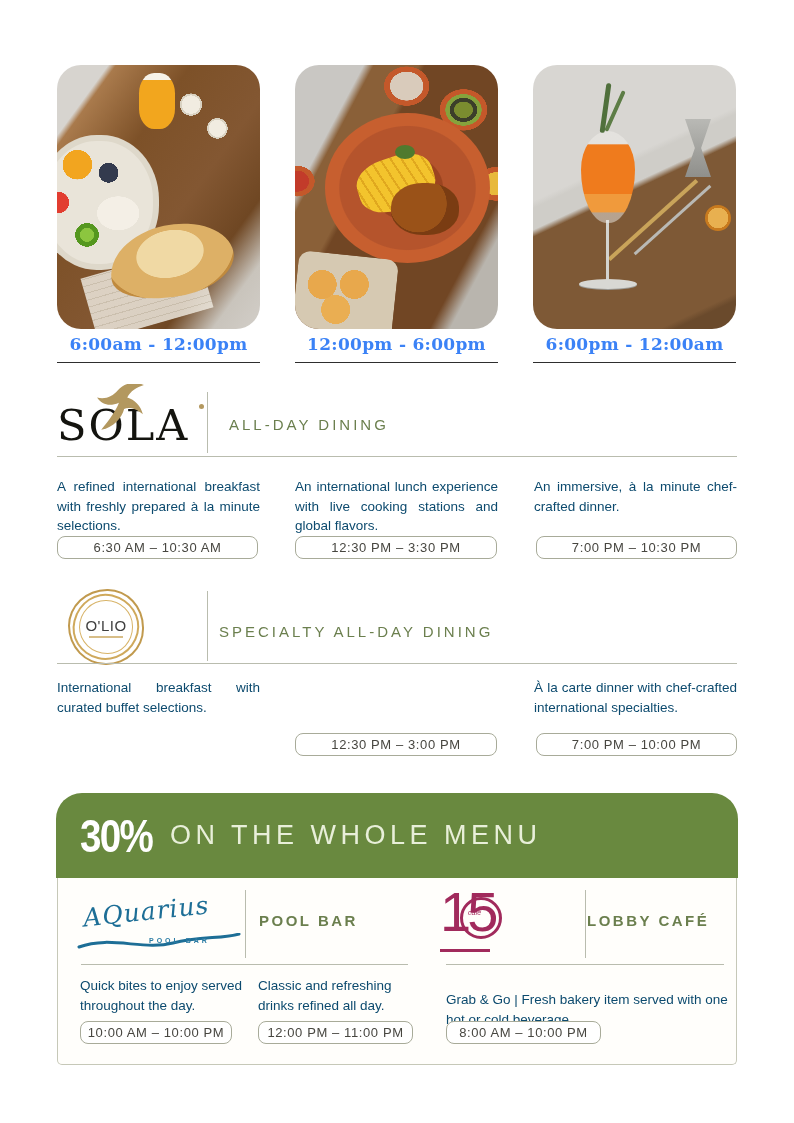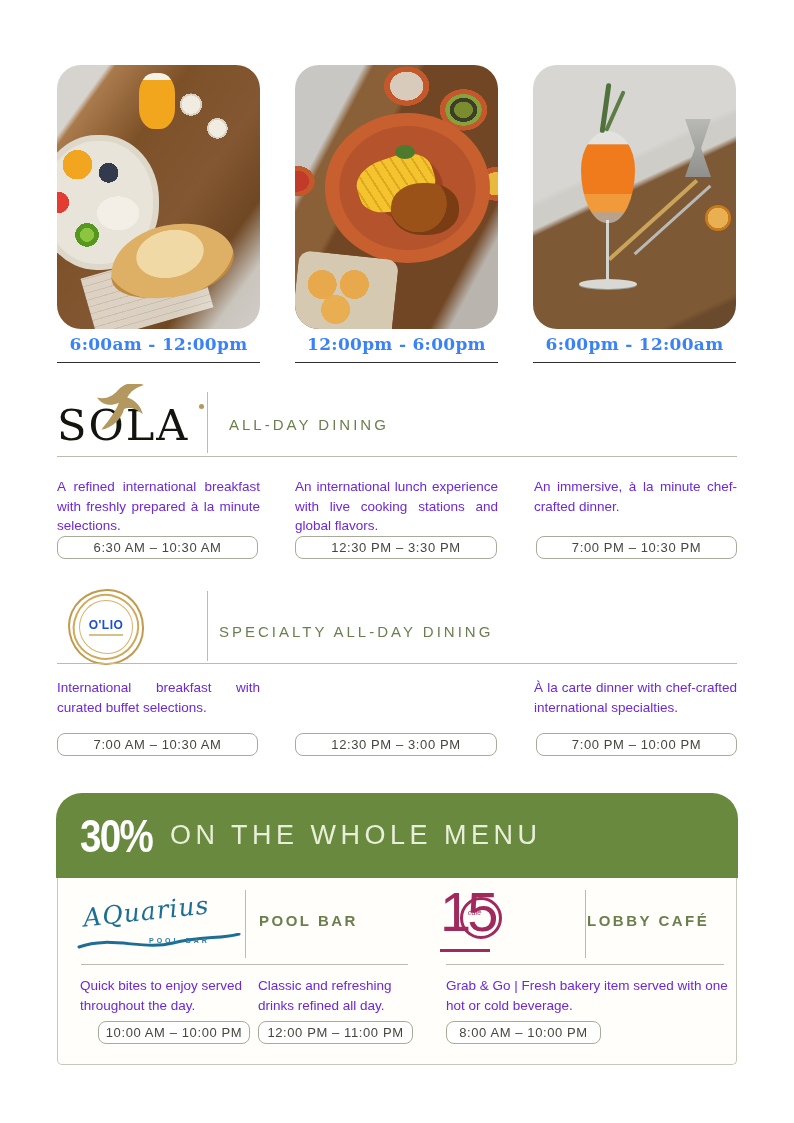--- a/index.html
+++ b/index.html
@@ -65,41 +65,41 @@
 
   .photo-time{position:absolute;top:334px;width:203px;text-align:center;
       font-family:"DejaVu Serif",serif;font-weight:bold;font-size:17px;color:#3b82f6;letter-spacing:.3px;}
   .photo-underline{position:absolute;top:362px;width:203px;height:0;border-top:1.5px solid #2e2e2e;}
   .pt-1,.pu-1{left:57px;} .pt-2,.pu-2{left:295px;} .pt-3,.pu-3{left:533px;}
 
   
   .v-div{position:absolute;width:1px;background:#b9bcae;}
   .h-rule{position:absolute;height:1px;background:#b9bcae;}
   .section-title{position:absolute;color:#6b7f4e;font-size:15px;letter-spacing:3px;font-weight:400;}
-  .desc{position:absolute;font-size:13.5px;line-height:1.45;color:#6d28d9;text-align:justify;}
+  .desc{position:absolute;font-size:13.5px;line-height:1.45;color:#0c4a6e;text-align:justify;}
   .pill{position:absolute;height:21px;border:1px solid #a8ab99;border-radius:8px;background:#fff;
       display:flex;align-items:center;justify-content:center;
       font-size:13px;color:#474640;letter-spacing:.6px;}
 
   
   .sola-logo{position:absolute;left:57px;top:396px;width:148px;height:58px;}
   .sola-text{position:absolute;left:0;top:4px;font-family:"DejaVu Serif",serif;font-size:43px;
       letter-spacing:2px;color:#14140f;font-weight:400;}
   .sola-bird{position:absolute;left:36px;top:-12px;width:56px;height:50px;}
   .sola-reg{position:absolute;left:142px;top:8px;width:5px;height:5px;border-radius:50%;background:#b3985f;}
 
   
   .olio-logo{position:absolute;left:68px;top:589px;width:76px;height:76px;}
   .olio-logo::before{content:"";position:absolute;inset:0;border:2px solid #c19a4e;
       border-radius:52% 48% 50% 50%/49% 51% 48% 52%;}
   .olio-logo::after{content:"";position:absolute;inset:5px;border:2px solid #cfa95c;
       border-radius:48% 52% 51% 49%/52% 48% 53% 47%;transform:rotate(14deg);}
   .olio-inner{position:absolute;inset:11px;border:1.5px solid #d8b469;border-radius:50% 50% 47% 53%/51% 49% 50% 50%;
       display:flex;flex-direction:column;align-items:center;justify-content:center;}
-  .olio-text{font-size:12px;font-weight:bold;letter-spacing:.5px;color:#1d4ed8;}
+  .olio-text{font-size:15px;font-weight:normal;letter-spacing:.5px;color:#404040;}
   .olio-tagline{margin-top:2px;width:34px;height:2px;background:#c8a355;opacity:.7;}
 
   
   .promo-card{position:absolute;left:57px;top:793px;width:680px;height:272px;}
   .promo-body{position:absolute;left:0;top:84px;width:678px;height:187px;background:#fffefb;
       border:1px solid #c6c8b8;border-top:none;border-radius:0 0 5px 5px;}
   .promo-header{position:absolute;left:-1px;top:0;width:682px;height:85px;background:#69893f;
       border-radius:26px 26px 0 0;display:flex;align-items:center;padding-left:24px;box-sizing:border-box;}
   .promo-discount{display:inline-block;font-size:47px;font-weight:bold;color:#ffffff;
       letter-spacing:-2px;transform:scaleX(.82);transform-origin:left center;}
@@ -181,21 +181,20 @@
       <span class="olio-text">O'LIO</span>
       <span class="olio-tagline"></span>
     </div>
   </div>
   <div class="v-div" style="left:207px;top:591px;height:70px;"></div>
   <div class="section-title" style="left:219px;top:623px;">SPECIALTY ALL-DAY DINING</div>
   <div class="h-rule" style="left:57px;top:663px;width:680px;"></div>
 
   <div class="desc" style="left:57px;top:678px;width:203px;">International breakfast with curated buffet selections.</div>
   <div class="desc" style="left:534px;top:678px;width:203px;">À la carte dinner with chef-crafted international specialties.</div>
-  <div class="pill" style="left:57px;top:733px;width:199px;">7:00 AM – 10:30 AM</div>
   <div class="pill" style="left:295px;top:733px;width:200px;">12:30 PM – 3:00 PM</div>
   <div class="pill" style="left:536px;top:733px;width:199px;">7:00 PM – 10:00 PM</div>
 
   <div class="promo-card">
     <div class="promo-body"></div>
     <div class="promo-header">
       <span class="promo-discount">30%</span>
       <span class="promo-label">ON THE WHOLE MENU</span>
     </div>
 
@@ -215,20 +214,20 @@
       <div class="lc-circle"></div>
       <span class="lc-cafe">café</span>
       <div class="lc-underline"></div>
     </div>
     <div class="v-div" style="left:528px;top:97px;height:68px;"></div>
     <div class="section-title venue-title-right">LOBBY CAFÉ</div>
     <div class="h-rule" style="left:389px;top:171px;width:278px;"></div>
 
     <div class="desc venue-desc" style="left:23px;top:183px;width:165px;">Quick bites to enjoy served throughout the day.</div>
     <div class="desc venue-desc" style="left:201px;top:183px;width:172px;">Classic and refreshing drinks refined all day.</div>
-    <div class="desc venue-desc" style="left:389px;top:183px;width:292px;">Grab &amp; Go | Fresh bakery item served with one hot or cold beverage.</div>
-
-    <div class="pill" style="left:41px;top:228px;width:150px;">10:00 AM – 10:00 PM</div>
+    <div class="desc venue-desc" style="left:389px;top:197px;width:292px;">Grab &amp; Go | Fresh bakery item served with one hot or cold beverage.</div>
+
+    <div class="pill" style="left:23px;top:228px;width:150px;">10:00 AM – 10:00 PM</div>
     <div class="pill" style="left:201px;top:228px;width:153px;">12:00 PM – 11:00 PM</div>
     <div class="pill" style="left:389px;top:228px;width:153px;">8:00 AM – 10:00 PM</div>
   </div>
 
 </div>
 
 </body></html>

